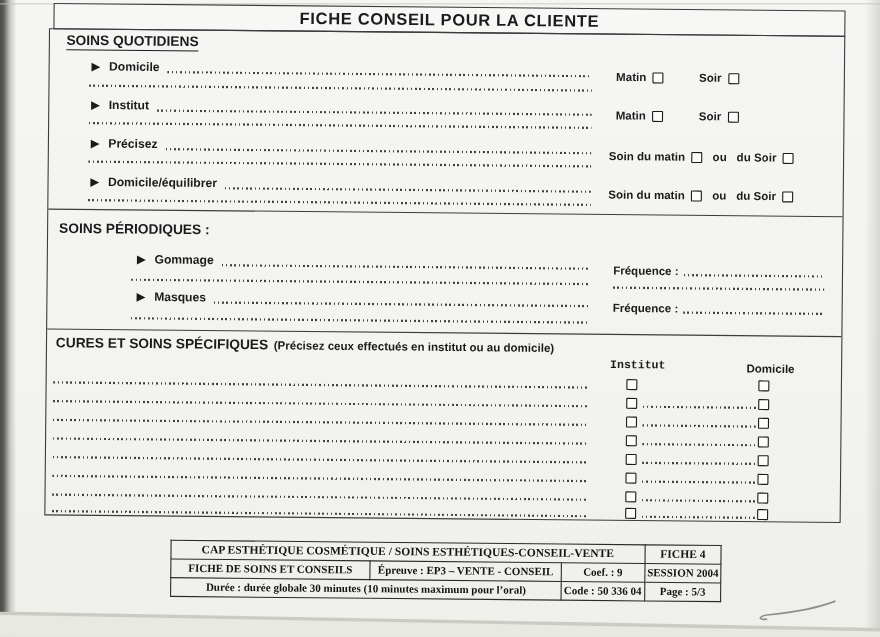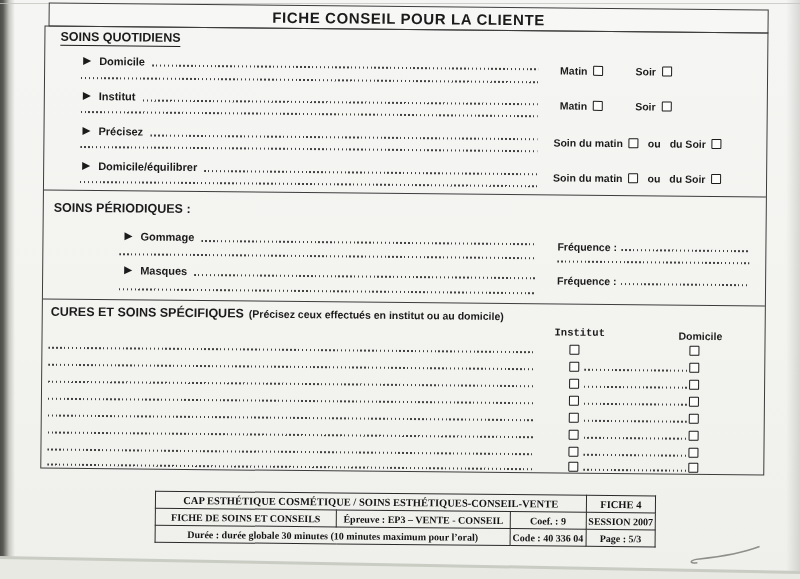--- a/index.html
+++ b/index.html
@@ -233,25 +233,25 @@
       </colgroup>
     <tbody>
         <tr>
       <td class="r1" colspan="3">CAP ESTHÉTIQUE COSMÉTIQUE / SOINS ESTHÉTIQUES-CONSEIL-VENTE</td>
       <td class="r1">FICHE 4</td>
     </tr>
     <tr>
       <td>FICHE DE SOINS ET CONSEILS</td>
       <td>Épreuve : EP3 – VENTE - CONSEIL</td>
       <td>Coef. : 9</td>
-      <td>SESSION 2007</td>
+      <td>SESSION 2004</td>
     </tr>
     <tr>
       <td colspan="2">Durée : durée globale 30 minutes (10 minutes maximum pour l’oral)</td>
-      <td>Code : 40 336 04</td>
+      <td>Code : 50 336 04</td>
       <td>Page : 5/3</td>
     </tr>
   </tbody>
     </table>
 
   <svg class="artifact" width="80" height="26" viewBox="0 0 80 26">
     <path d="M76 3 C58 10 34 14 16 16 C6 17 5 21 14 20" stroke="#8f8f8a" stroke-width="1.5" fill="none"></path>
   </svg>
 
 </div>

